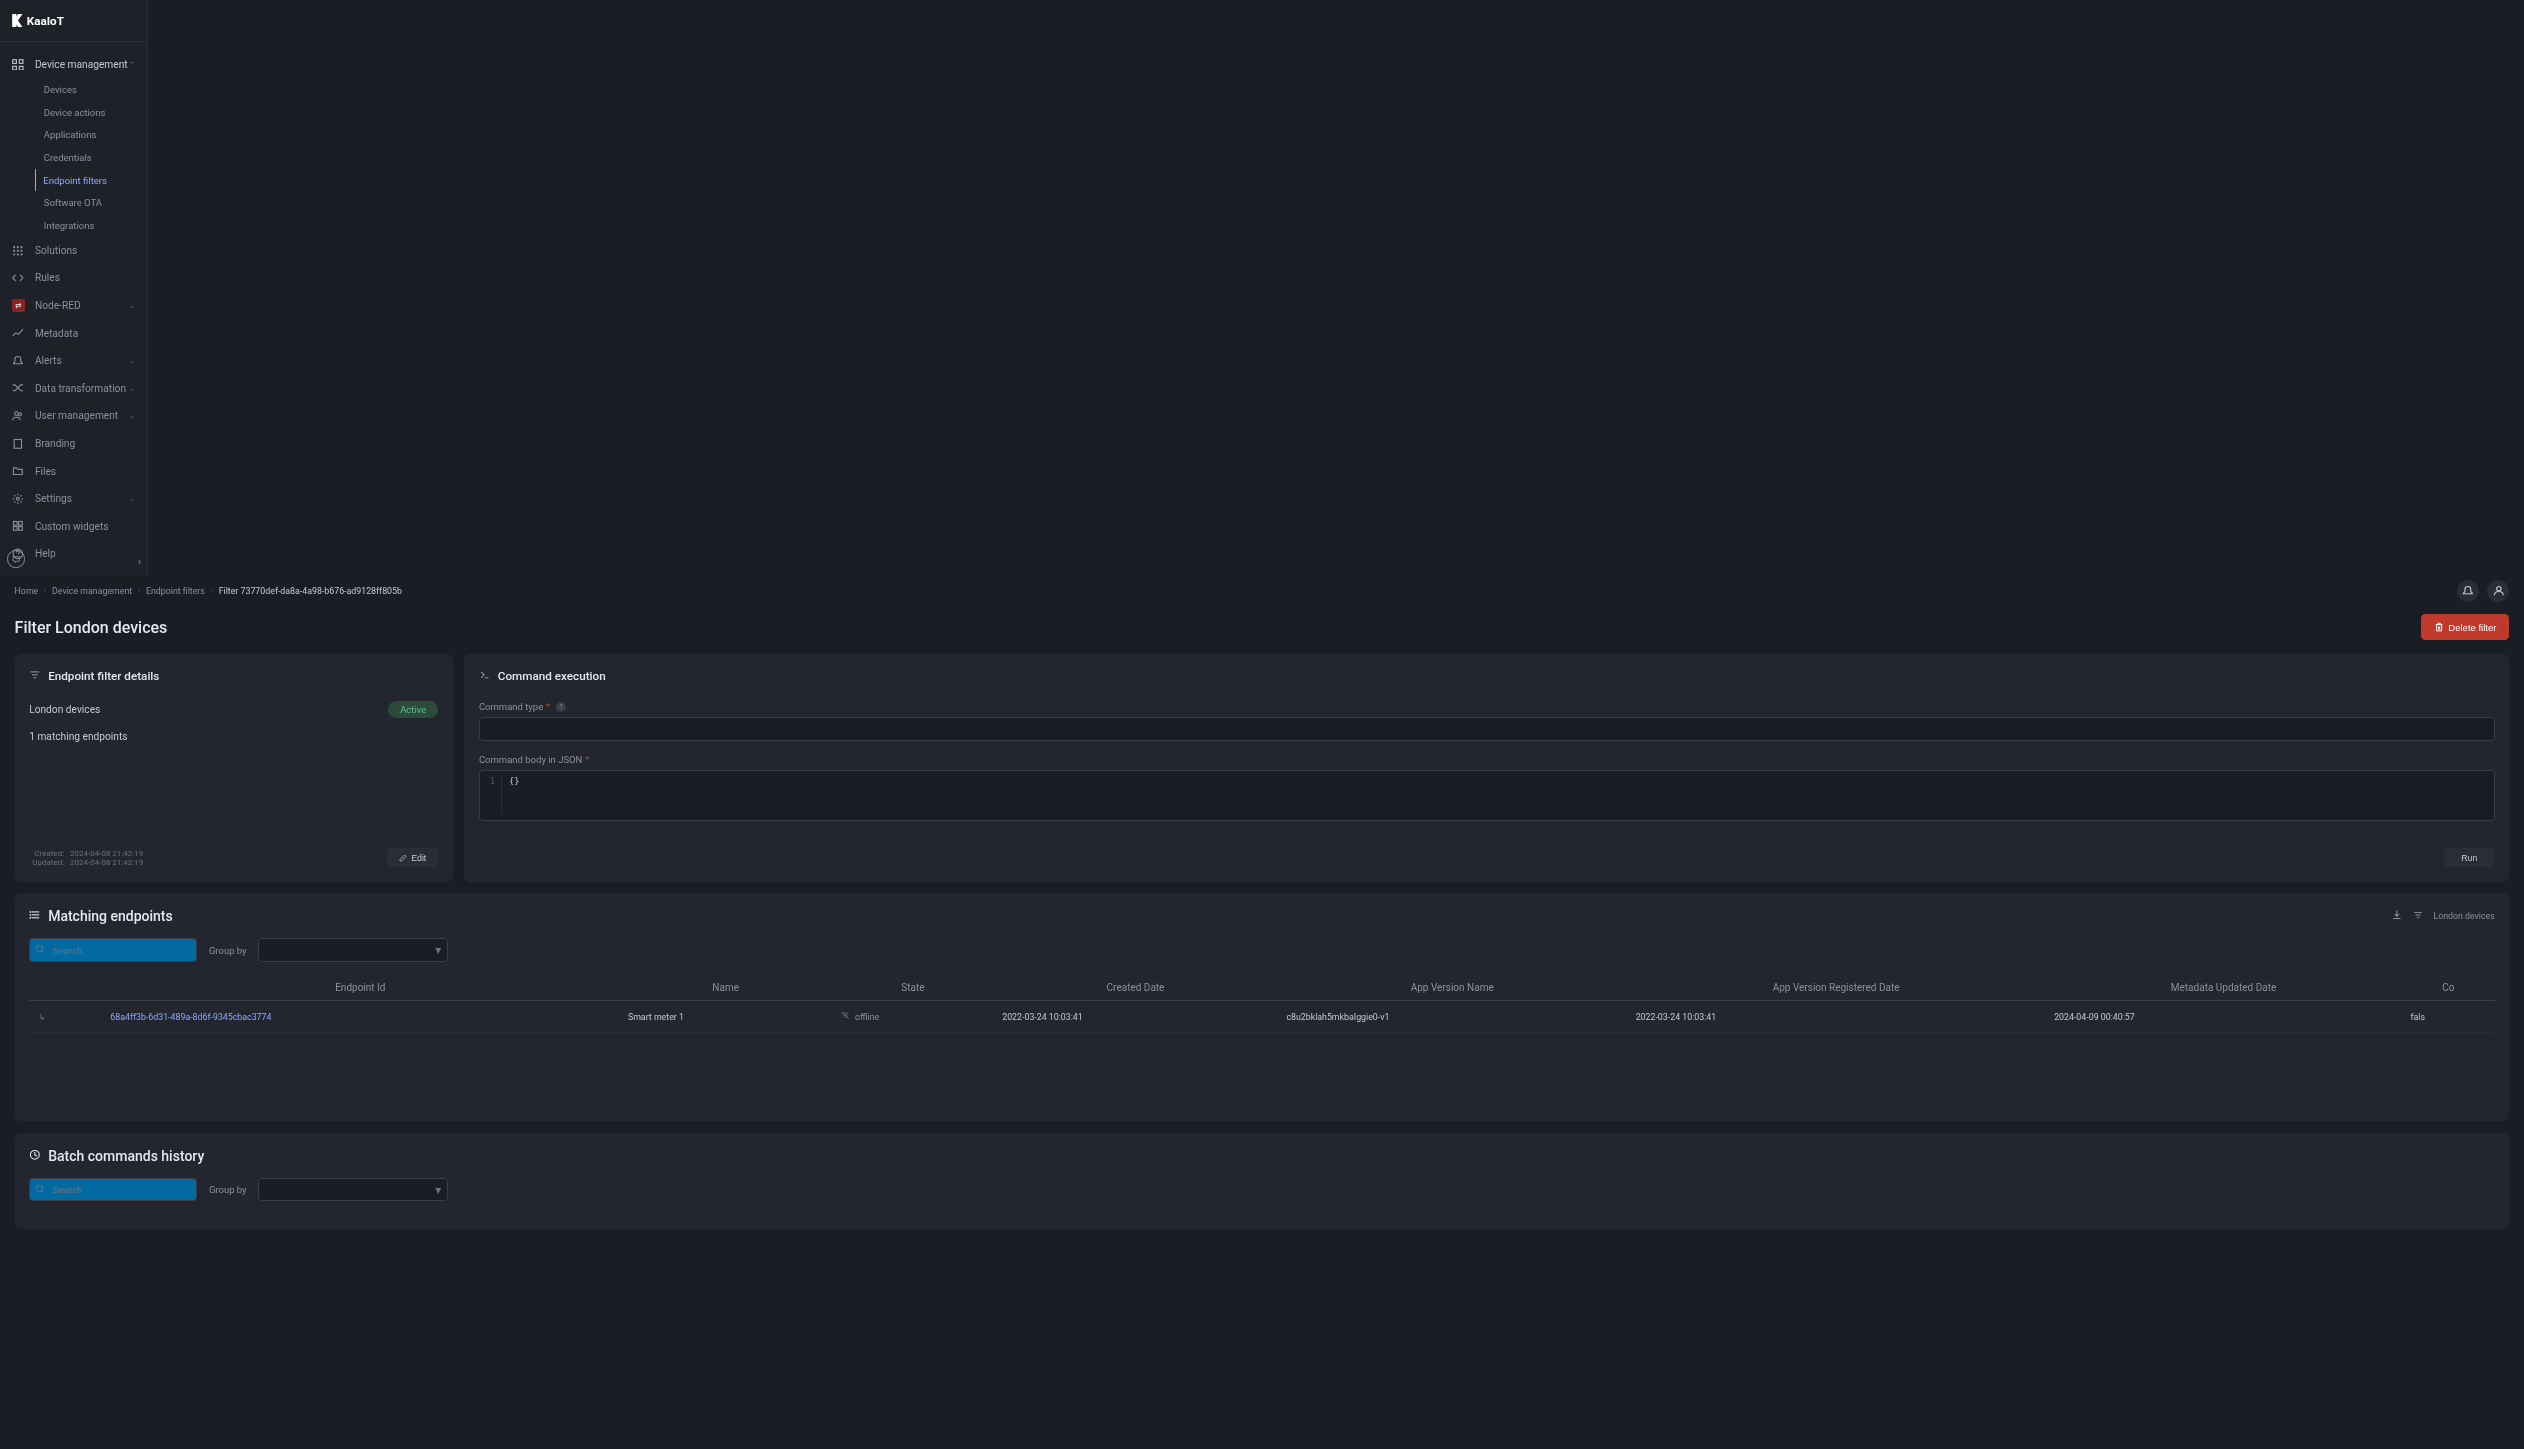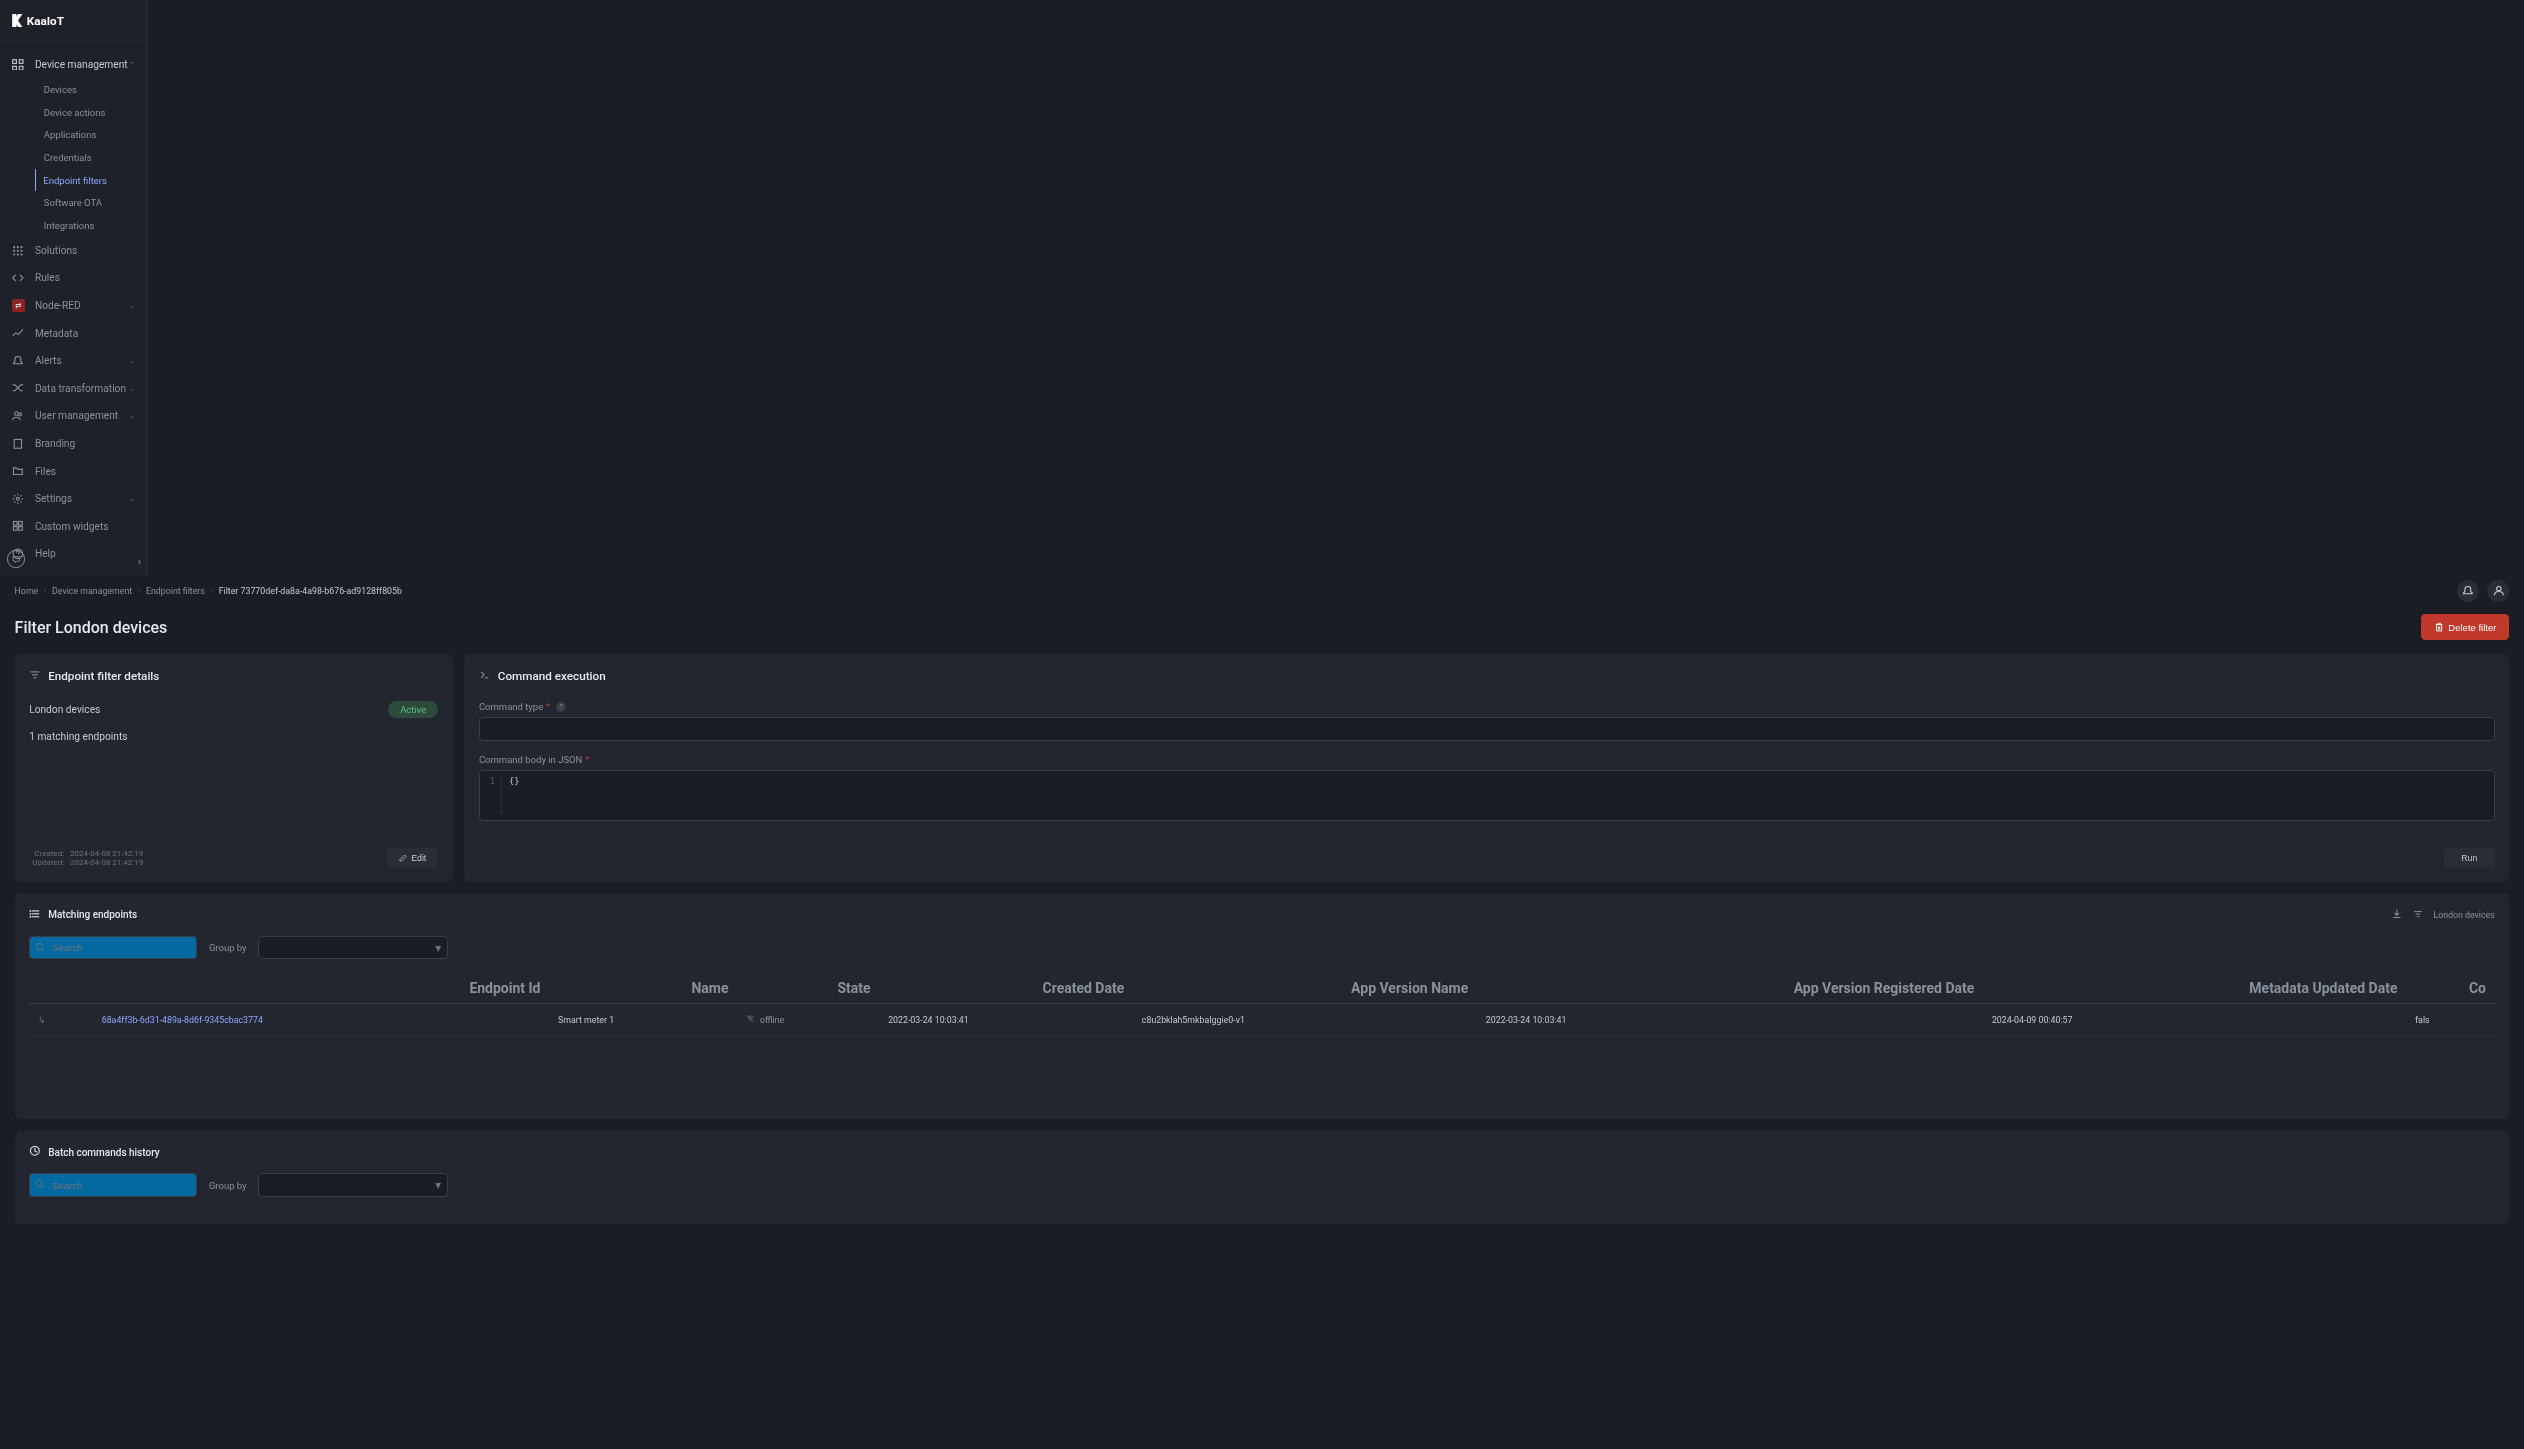--- a/index.html
+++ b/index.html
@@ -227,21 +227,21 @@
       background: #23262e;
       border-radius: 5.8px;
       padding: 14.6px;
       margin-bottom: 11.7px;
     }
     .section-header {
       display: flex; align-items: center;
       margin-bottom: 14.6px;
     }
     .section-title {
-      font-size: 10px; font-weight: 500; color: #e5e8ee;
+      font-size: 14px; font-weight: 500; color: #e5e8ee;
       display: flex; align-items: center; gap: 7.3px;
     }
     .section-header-right {
       margin-left: auto; display: flex; align-items: center; gap: 10.2px;
       font-size: 8.8px; color: #8a919e;
     }
     .dl-icon, .filter-icon-sm { cursor: pointer; }
     
     .toolbar {
       display: flex; align-items: center; gap: 11.7px;
@@ -282,23 +282,23 @@
       content: '▾';
       position: absolute;
       right: 7.3px; top: 50%;
       transform: translateY(-50%);
       color: #6b7280;
       pointer-events: none;
     }
 
     .data-table { width: 100%; border-collapse: collapse; }
     .data-table th {
-      text-align: right;
-      font-size: 14px;
-      font-weight: 700;
+      text-align: center;
+      font-size: 10px;
+      font-weight: 400;
       color: #8a919e;
       padding: 7.3px 8.8px;
       border-bottom: 0.7px solid #3a3e48;
     }
     .data-table td {
       font-size: 8.8px;
       color: #c5cad3;
       padding: 10.2px 8.8px;
       border-bottom: 0.7px solid #2a2d35;
     }

